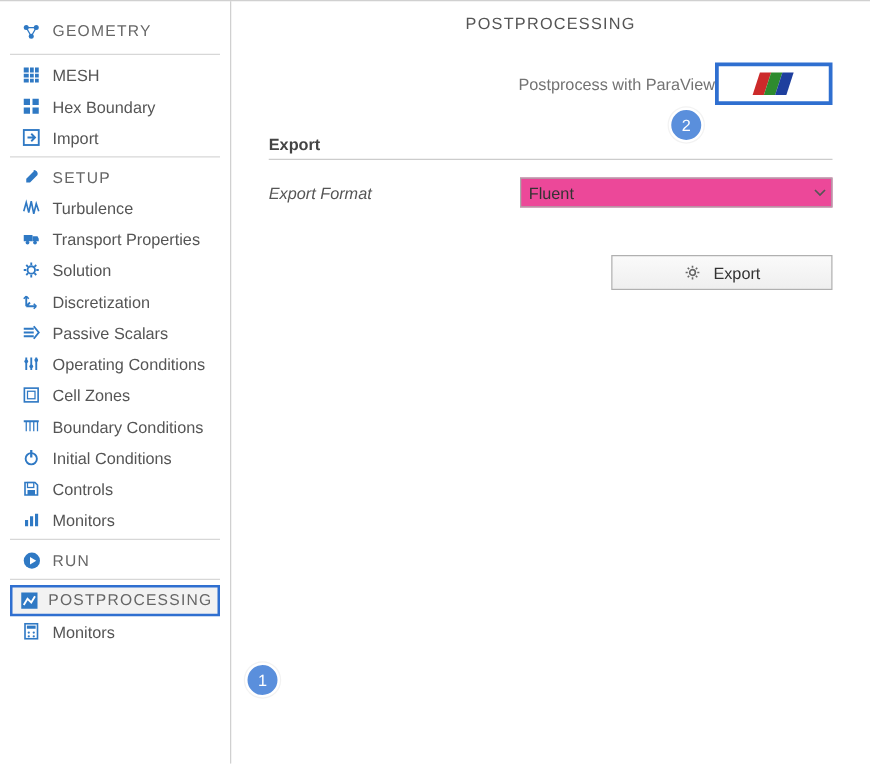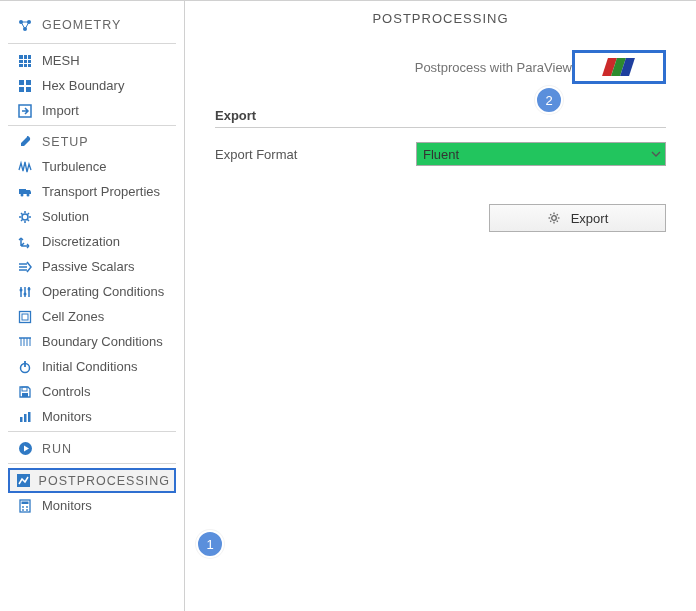--- a/index.html
+++ b/index.html
@@ -45,21 +45,20 @@
   .section-header span.label {
     margin-left: 6px;
   }
   .sidebar hr {
     border: none;
     border-top: 1px solid #d7d7d7;
     margin: 2px 0 4px 0;
   }
   .nav-item {
     display: flex;
-    align-items: center;
     padding: 5px 6px;
     cursor: pointer;
     color: #555;
     font-size: 13px;
     border-radius: 0;
   }
   .nav-item .icon {
     width: 22px;
     display: inline-flex;
     justify-content: center;
@@ -142,34 +141,34 @@
   }
   .export-sep {
     border: none;
     border-top: 1px solid #ccc;
     margin: 0 0 14px 0;
   }
   .export-row {
     display: flex;
     align-items: center;
   }
-  .export-row .lbl { width: 155px; color:#555; }
+  .export-row .lbl { width: 155px; color:#555;font-style:italic; }
   .select {
     flex: 0 0 250px;
     width: 250px;
     height: 24px;
     border: 1px solid #aaa;
     display: flex;
     align-items: center;
     justify-content: space-between;
     padding: 0 4px 0 6px;
     box-sizing: border-box;
     cursor: pointer;
     margin-left: auto;
-    background:#22c55e;
+    background:#ec4899;
     color:#333;
   }
   .select .chev {
     font-size: 10px;
     color:#555;
   }
   .export-btn {
     width: 175px;
     height: 26px;
     border: 1px solid #b0b0b0;

